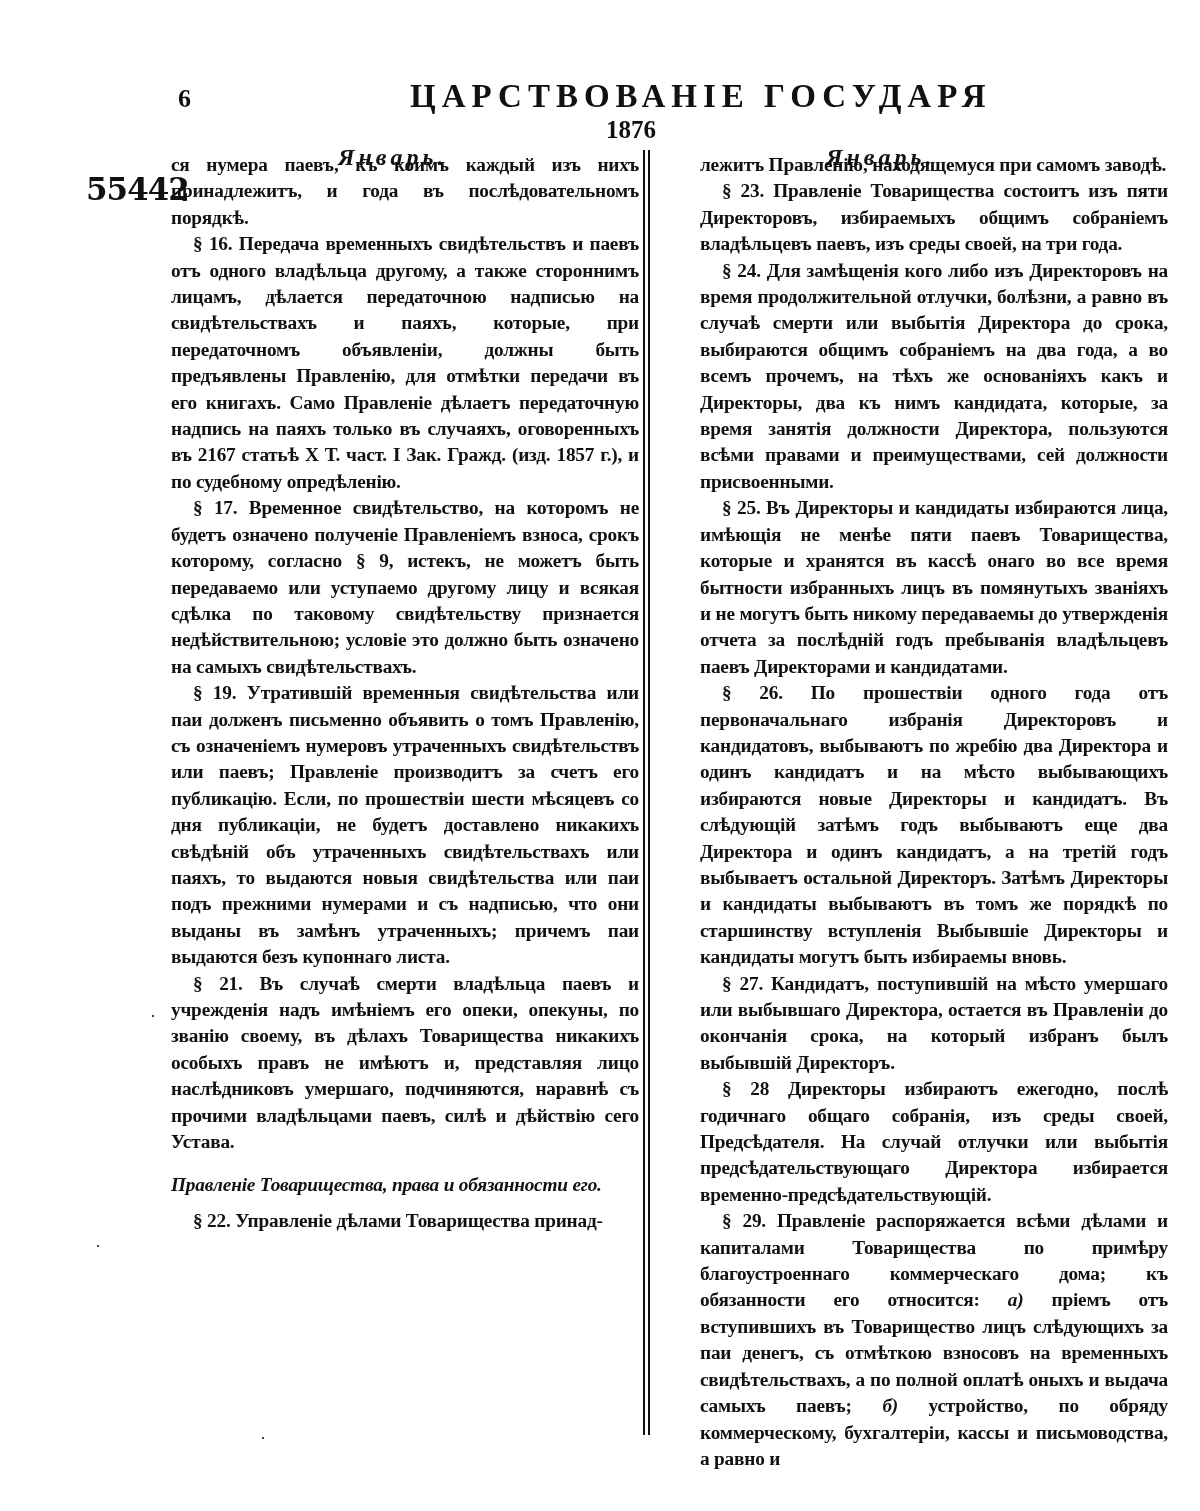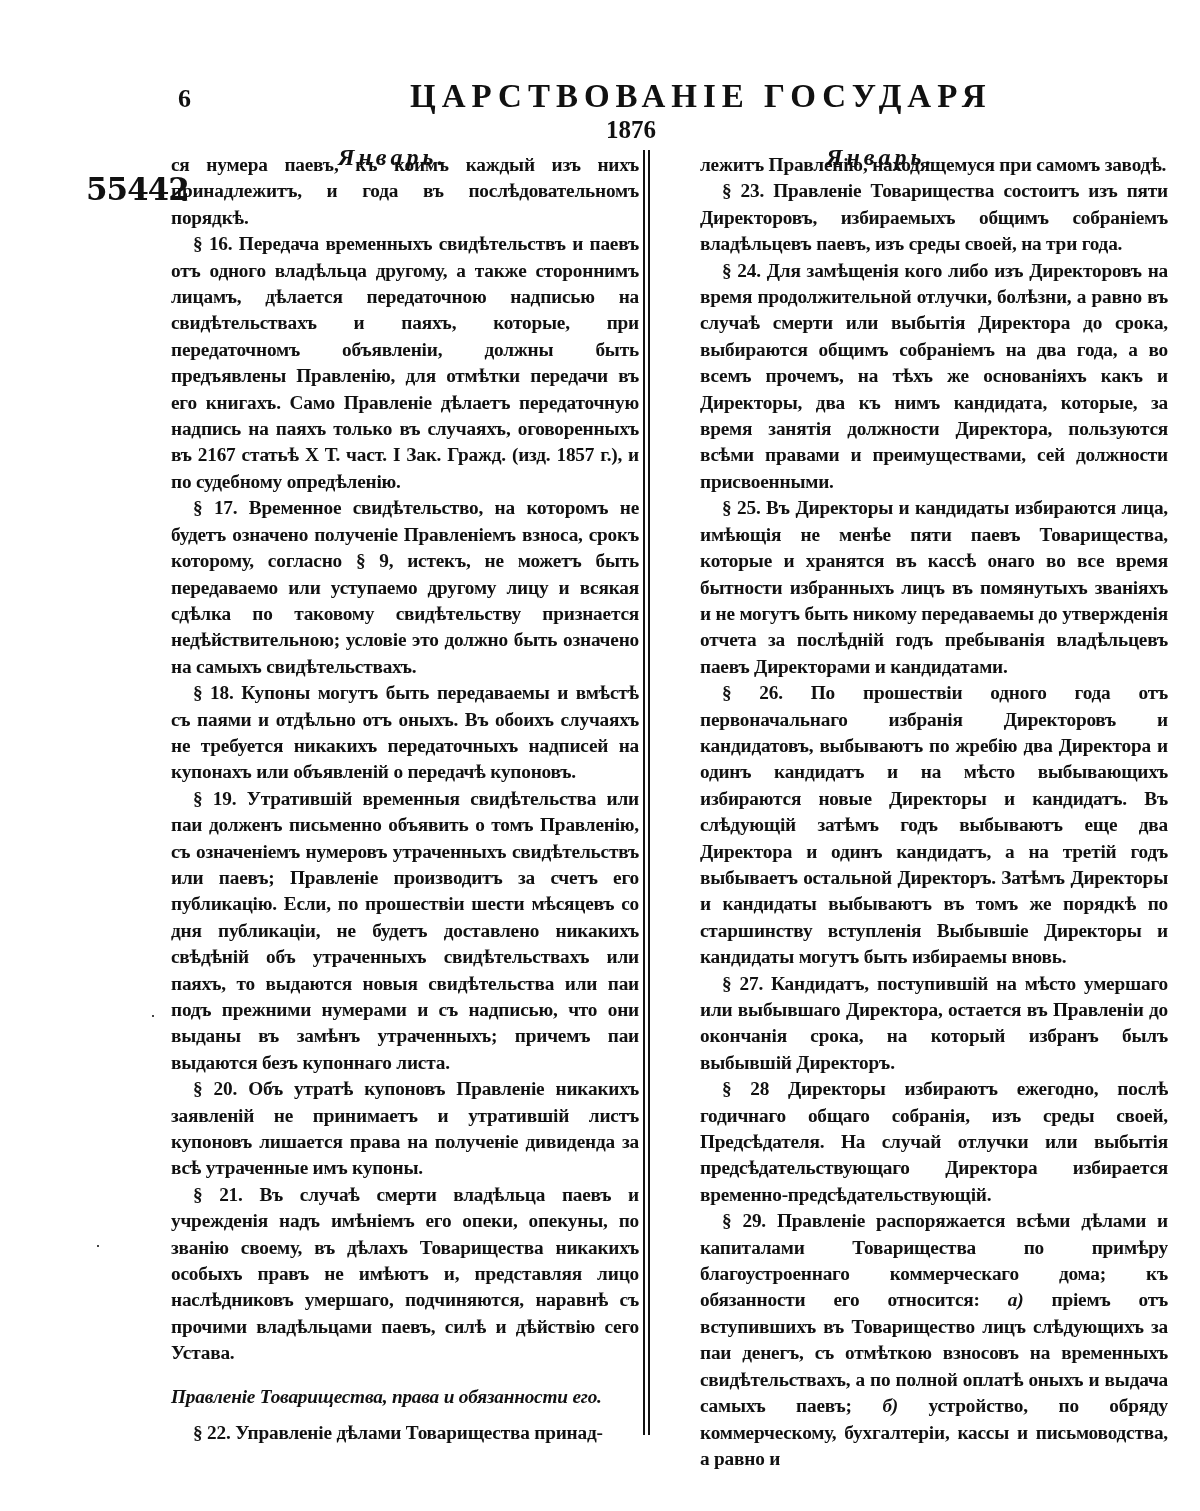--- a/index.html
+++ b/index.html
@@ -61,23 +61,21 @@
 <div class="month-right">Январь.</div>
 
 <div class="decree-number">55442</div>
 
 <div class="divider"></div>
 
 <div class="column col-left">
   <p class="cont">ся нумера паевъ, къ коимъ каждый изъ нихъ принадлежитъ, и года въ послѣдовательномъ порядкѣ.</p>
   <p>§ 16. Передача временныхъ свидѣтельствъ и паевъ отъ одного владѣльца другому, а также стороннимъ лицамъ, дѣлается передаточною надписью на свидѣтельствахъ и паяхъ, которые, при передаточномъ объявленіи, должны быть предъявлены Правленію, для отмѣтки передачи въ его книгахъ. Само Правленіе дѣлаетъ передаточную надпись на паяхъ только въ случаяхъ, оговоренныхъ въ 2167 статьѣ X Т. част. I Зак. Гражд. (изд. 1857 г.), и по судебному опредѣленію.</p>
   <p>§ 17. Временное свидѣтельство, на которомъ не будетъ означено полученіе Правленіемъ взноса, срокъ которому, согласно § 9, истекъ, не можетъ быть передаваемо или уступаемо другому лицу и всякая сдѣлка по таковому свидѣтельству признается недѣйствительною; условіе это должно быть означено на самыхъ свидѣтельствахъ.</p>
-  <p>§ 18. Купоны могутъ быть передаваемы и вмѣстѣ съ паями и отдѣльно отъ оныхъ. Въ обоихъ случаяхъ не требуется никакихъ передаточныхъ надписей на купонахъ или объявленій о передачѣ купоновъ.</p>
   <p>§ 19. Утратившій временныя свидѣтельства или паи долженъ письменно объявить о томъ Правленію, съ означеніемъ нумеровъ утраченныхъ свидѣтельствъ или паевъ; Правленіе производитъ за счетъ его публикацію. Если, по прошествіи шести мѣсяцевъ со дня публикаціи, не будетъ доставлено никакихъ свѣдѣній объ утраченныхъ свидѣтельствахъ или паяхъ, то выдаются новыя свидѣтельства или паи подъ прежними нумерами и съ надписью, что они выданы въ замѣнъ утраченныхъ; причемъ паи выдаются безъ купоннаго листа.</p>
-  <p>§ 20. Объ утратѣ купоновъ Правленіе никакихъ заявленій не принимаетъ и утратившій листъ купоновъ лишается права на полученіе дивиденда за всѣ утраченные имъ купоны.</p>
   <p>§ 21. Въ случаѣ смерти владѣльца паевъ и учрежденія надъ имѣніемъ его опеки, опекуны, по званію своему, въ дѣлахъ Товарищества никакихъ особыхъ правъ не имѣютъ и, представляя лицо наслѣдниковъ умершаго, подчиняются, наравнѣ съ прочими владѣльцами паевъ, силѣ и дѣйствію сего Устава.</p>
   <p class="section-heading">Правленіе Товарищества, права и обязанности его.</p>
   <p>§ 22. Управленіе дѣлами Товарищества принад-</p>
 </div>
 
 <div class="column col-right">
   <p class="cont">лежитъ Правленію, находящемуся при самомъ заводѣ.</p>
   <p>§ 23. Правленіе Товарищества состоитъ изъ пяти Директоровъ, избираемыхъ общимъ собраніемъ владѣльцевъ паевъ, изъ среды своей, на три года.</p>
   <p>§ 24. Для замѣщенія кого либо изъ Директоровъ на время продолжительной отлучки, болѣзни, а равно въ случаѣ смерти или выбытія Директора до срока, выбираются общимъ собраніемъ на два года, а во всемъ прочемъ, на тѣхъ же основаніяхъ какъ и Директоры, два къ нимъ кандидата, которые, за время занятія должности Директора, пользуются всѣми правами и преимуществами, сей должности присвоенными.</p>
   <p>§ 25. Въ Директоры и кандидаты избираются лица, имѣющія не менѣе пяти паевъ Товарищества, которые и хранятся въ кассѣ онаго во все время бытности избранныхъ лицъ въ помянутыхъ званіяхъ и не могутъ быть никому передаваемы до утвержденія отчета за послѣдній годъ пребыванія владѣльцевъ паевъ Директорами и кандидатами.</p>

